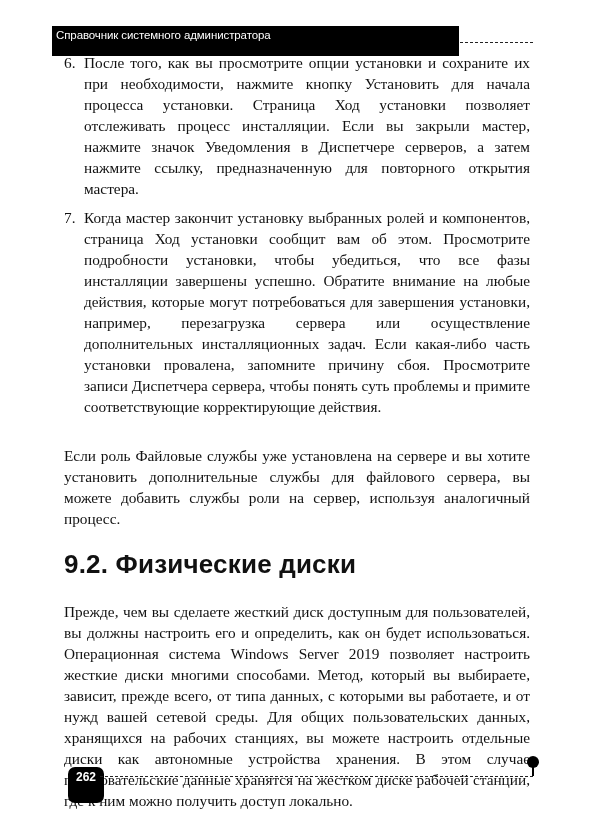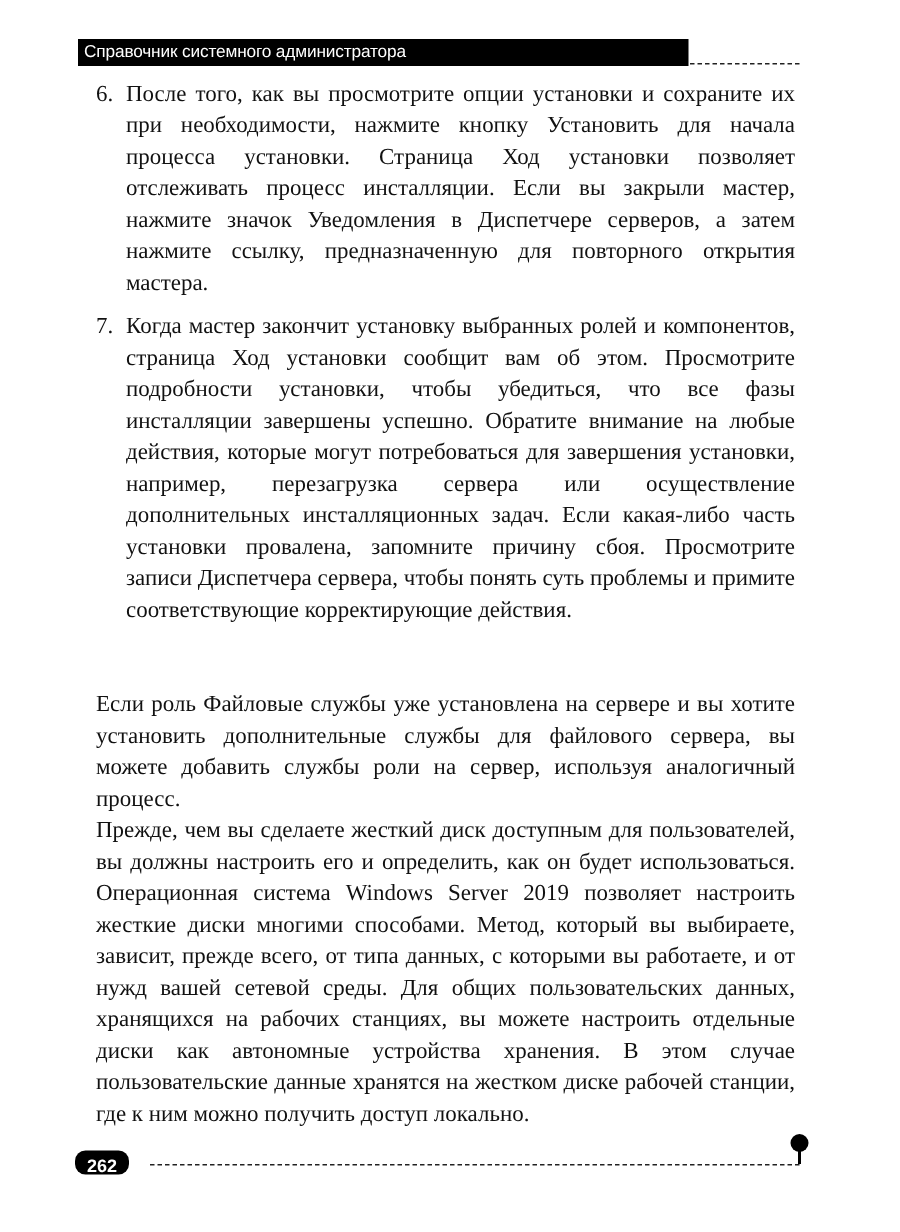--- a/index.html
+++ b/index.html
@@ -1,45 +1,45 @@
 <!DOCTYPE html>
 <html><head>
 <meta charset="utf-8">
 <style>
   html, body { margin: 0; padding: 0; background: #ffffff; }
   body { width: 600px; height: 821px; position: relative; overflow: hidden; color: #111; }
   .header-bar {
-    position: absolute; left: 52px; top: 26px; width: 407px; height: 18px;
+    position: absolute; left: 52px; top: 26px; width: 407px; height: 30px;
     background: #000; color: #fff;
     font-family: "Liberation Sans", sans-serif; font-size: 11.5px; line-height: 18px;
     padding-left: 4px; box-sizing: border-box; letter-spacing: -0.1px;
   }
   .header-dash {
     position: absolute; left: 460px; top: 42px; width: 73px; height: 0;
     border-top: 1.5px dashed #222;
   }
   .content {
     position: absolute; left: 64px; top: 52px; width: 466px;
     font-family: "Liberation Serif", serif; font-size: 15.3px; line-height: 21px;
     text-align: justify;
   }
   ol.steps { margin: 0; padding: 0; list-style: none; }
   ol.steps li { position: relative; padding-left: 20px; margin-bottom: 8px; }
   ol.steps li .num { position: absolute; left: 0; top: 0; }
   .para { margin: 0; }
-  .p-roles { margin-top: 42px; }
+  .p-roles { margin-top: 28px; }
   h2.section-title {
     font-family: "Liberation Sans", sans-serif; font-weight: bold;
     font-size: 26px; line-height: 30px; margin: 20px 0 22px 0; text-align: left;
     letter-spacing: 0.2px;
   }
   .p-disks { margin-bottom: 10px; }
   b { font-weight: normal; }
   .footer-badge {
-    position: absolute; left: 50px; top: 767px; width: 36px; height: 16px;
+    position: absolute; left: 68px; top: 767px; width: 36px; height: 36px;
     background: #000; color: #fff; border-radius: 7px;
     font-family: "Liberation Sans", sans-serif; font-size: 12px; font-weight: bold;
     line-height: 20px; text-align: center;
   }
   .footer-dash {
     position: absolute; left: 100px; top: 776px; width: 433px; height: 0;
     border-top: 1.5px dashed #222;
   }
   .footer-dot {
     position: absolute; left: 527px; top: 756px; width: 12px; height: 12px;
@@ -62,20 +62,21 @@
       <span>После того, как вы просмотрите опции установки и сохраните их при необходимости, нажмите кнопку </span><b>Установить</b><span> для начала процесса установки. Страница </span><b>Ход установки</b><span> позволяет отслеживать процесс инсталляции. Если вы закрыли мастер, нажмите значок </span><b>Уведомления</b><span> в Диспетчере серверов, а затем нажмите ссылку, предназначенную для повторного открытия мастера.</span>
     </li>
     <li>
       <span class="num">7.</span>
       <span>Когда мастер закончит установку выбранных ролей и компонентов, страница </span><b>Ход установки</b><span> сообщит вам об этом. Просмотрите подробности установки, чтобы убедиться, что все фазы инсталляции завершены успешно. Обратите внимание на любые действия, которые могут потребоваться для завершения установки, например, перезагрузка сервера или осуществление дополнительных инсталляционных задач. Если какая-либо часть установки провалена, запомните причину сбоя. Просмотрите записи Диспетчера сервера, чтобы понять суть проблемы и примите соответствующие корректирующие действия.</span>
     </li>
   </ol>
 
   <p class="para p-roles"><span>Если роль </span><b>Файловые службы</b><span> уже установлена на сервере и вы хотите установить дополнительные службы для файлового сервера, вы можете добавить службы роли на сервер, используя аналогичный процесс.</span></p>
 
+  <h2 class="section-title">9.2. Физические диски</h2>
 
   <p class="para p-disks">Прежде, чем вы сделаете жесткий диск доступным для пользователей, вы должны настроить его и определить, как он будет использоваться. Операционная система Windows Server 2019 позволяет настроить жесткие диски многими способами. Метод, который вы выбираете, зависит, прежде всего, от типа данных, с которыми вы работаете, и от нужд вашей сетевой среды. Для общих пользовательских данных, хранящихся на рабочих станциях, вы можете настроить отдельные диски как автономные устройства хранения. В этом случае пользовательские данные хранятся на жестком диске рабочей станции, где к ним можно получить доступ локально.</p>
 
 </div>
 
 <div class="footer-badge">262</div>
 <div class="footer-dash"></div>
 <div class="footer-dot-stem"></div>
 <div class="footer-dot"></div>
 

